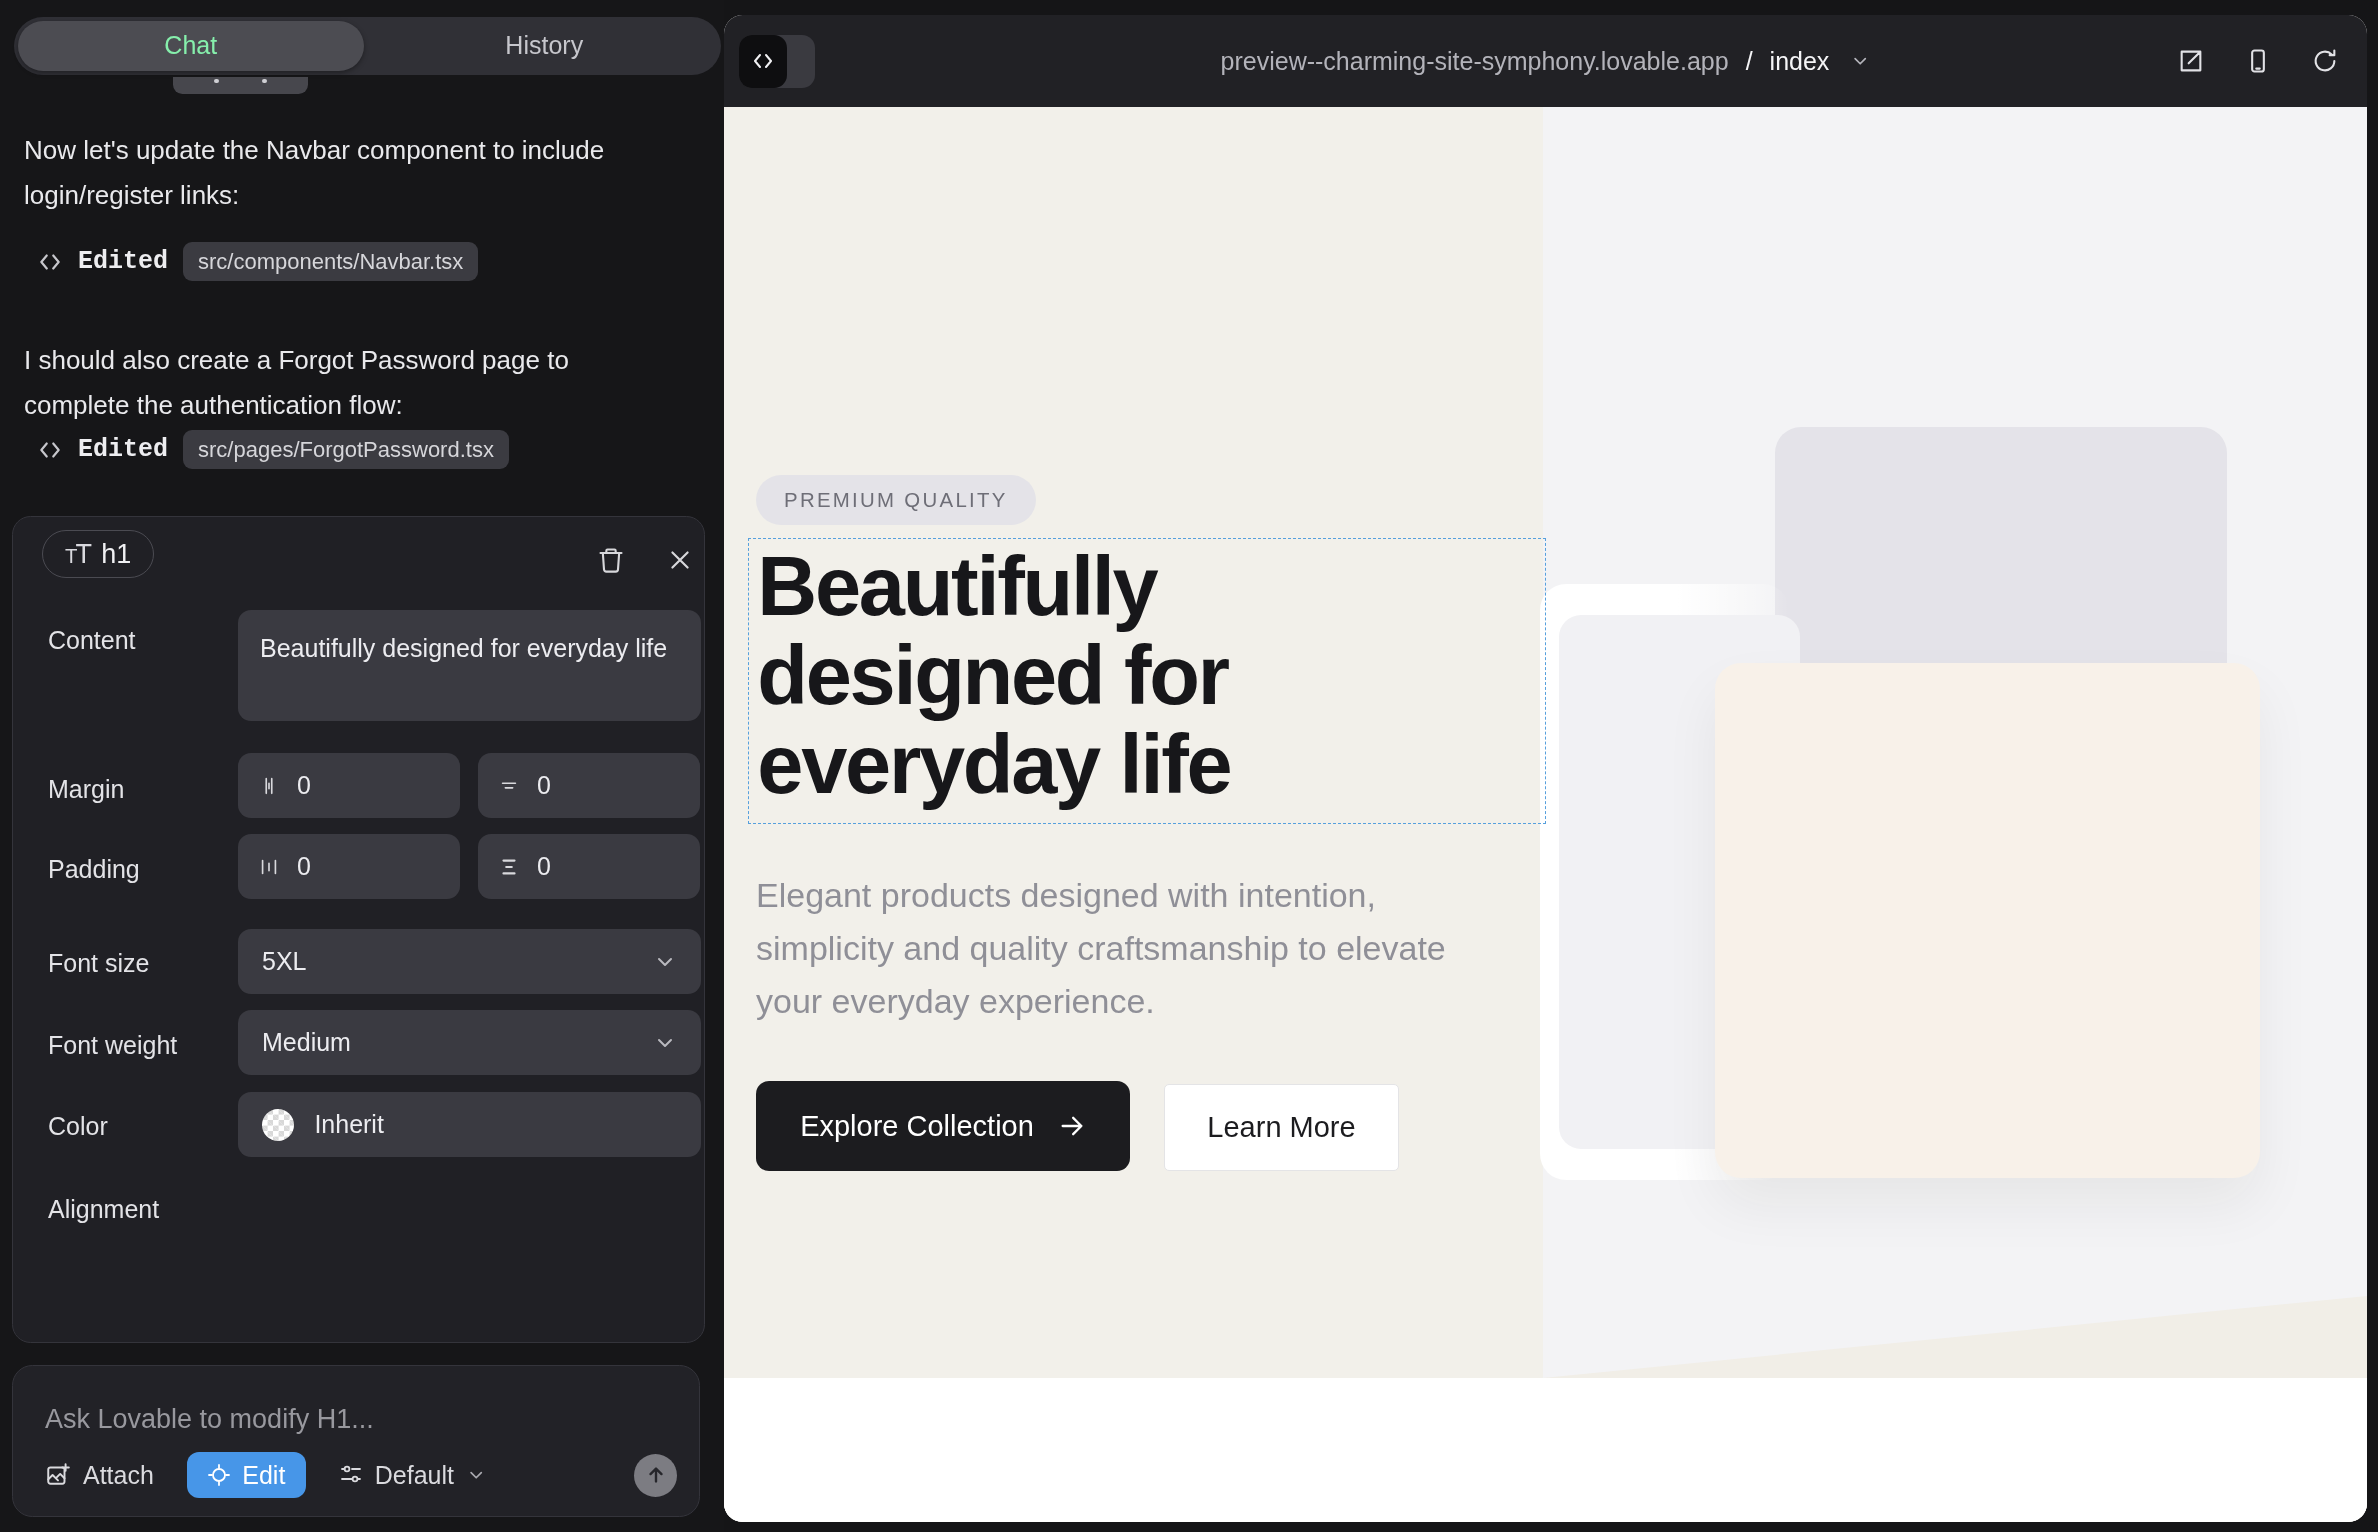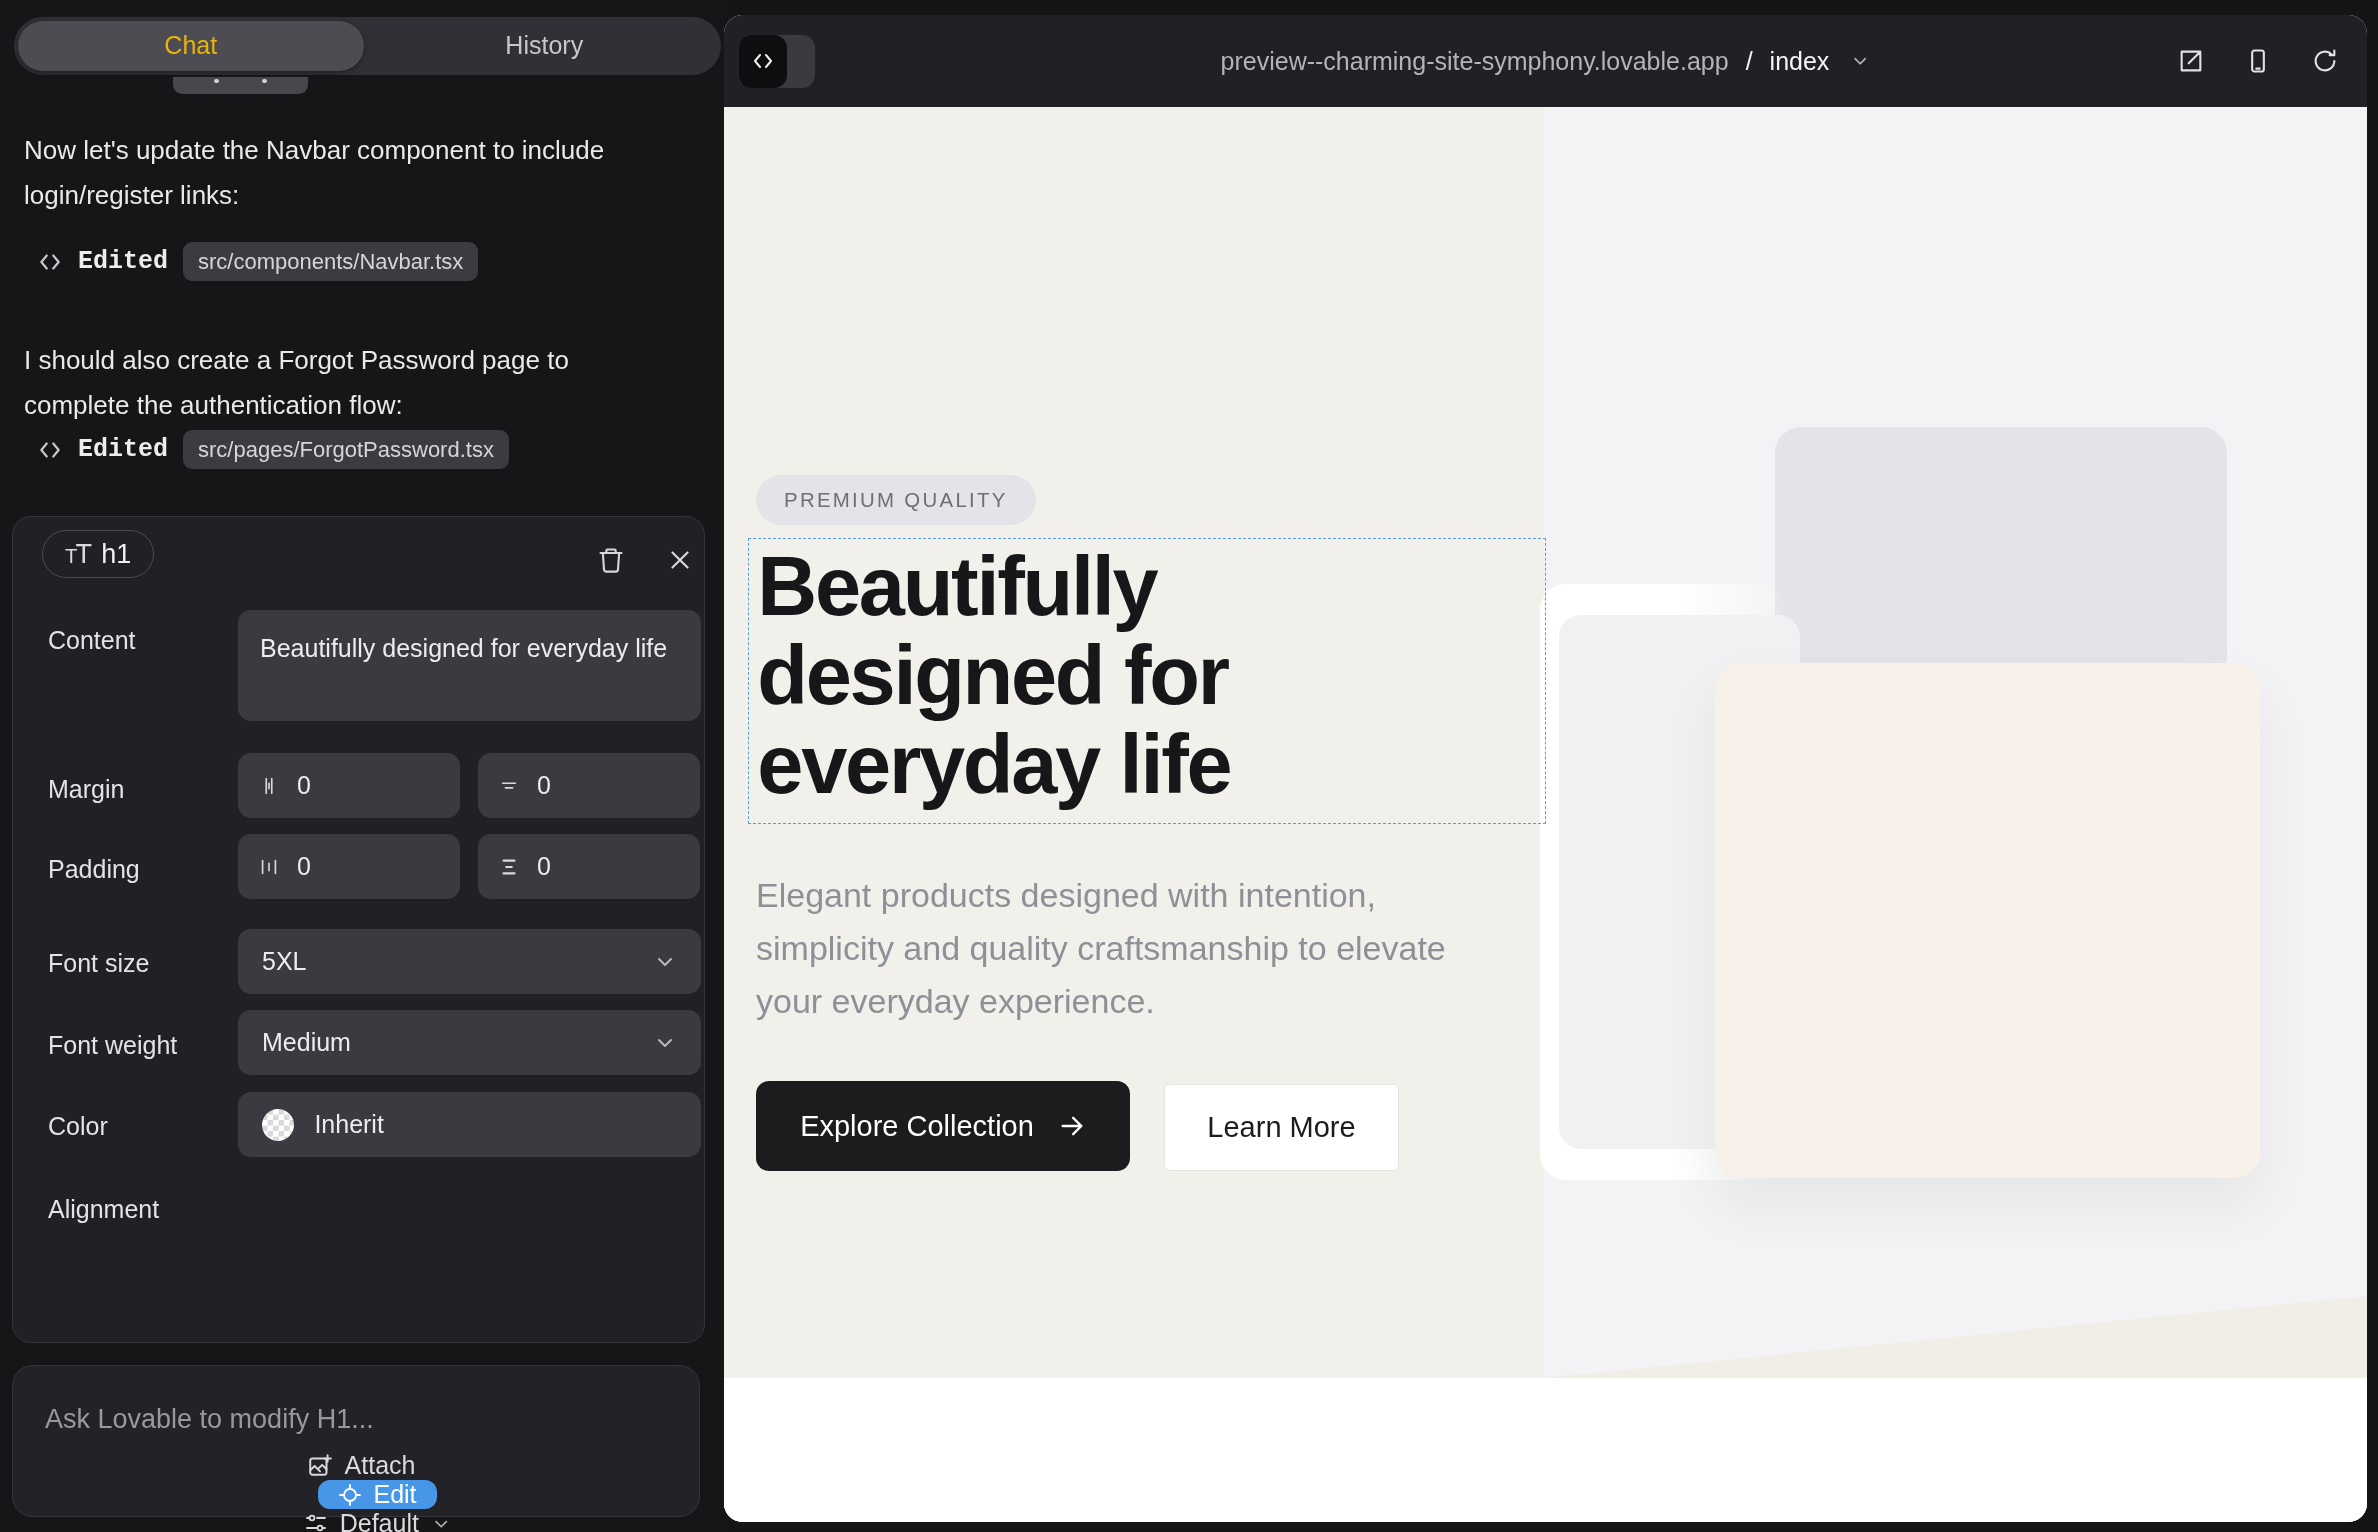--- a/index.html
+++ b/index.html
@@ -12,21 +12,21 @@
   }
   svg { display:block; }
 
   
   .left-panel { position:absolute; left:0; top:0; width:724px; height:1532px; background:#161618; }
 
   .tabbar { position:absolute; left:14px; top:16.7px; width:707px; height:58px;
     background:#303036; border-radius:29px; display:flex; align-items:center; }
   .tab { flex:1; height:50px; margin:3.7px; display:flex; align-items:center; justify-content:center;
     font-size:25px; color:#c6c6cc; border-radius:25px; cursor:pointer; }
-  .tab.active { background:#4c4c52; color:#eab308; box-shadow:0 1.9px 5.6px rgba(0,0,0,.35); }
+  .tab.active { background:#4c4c52; color:#86efac; box-shadow:0 1.9px 5.6px rgba(0,0,0,.35); }
 
   .clipped-chip { position:absolute; left:173px; top:77px; width:135px; height:16.7px;
     background:#47474d; border-radius:0 0 9.3px 9.3px; display:flex; justify-content:center; gap:43px; }
   .clipped-chip i { width:4.6px; height:4.6px; background:#cfcfd4; border-radius:50%; margin-top:1.9px; }
 
   .chat-msg { position:absolute; left:24px; width:594px; font-size:26px; line-height:45px; color:#e9e9ec; }
   .msg-1 { top:128px; }
   .msg-2 { top:301px;margin-top:37px; }
 
   .edited-row { position:absolute; left:37px; height:45px; display:flex; align-items:center; gap:15px; }
@@ -65,21 +65,21 @@
       linear-gradient(45deg,#d8d8d8 25%,#ffffff 25%,#ffffff 75%,#d8d8d8 75%);
     background-size:11px 11px; background-position:0 0,5.6px 5.6px; }
 
   
   .composer { position:absolute; left:12px; top:1365px; width:688px; height:152px;
     background:#222227; border:0.9px solid #34343b; border-radius:20.4px; }
   .composer textarea { position:absolute; left:32px; top:10px; width:612px; height:56px;
     background:transparent; border:none; outline:none; resize:none; font-family:inherit;
     font-size:27px; color:#5eead4;margin-top:28px; }
   .composer textarea::placeholder { color:#98989e; }
-  .composer-row { position:absolute; left:32px; right:22px; bottom:16.7px; height:48px; display:flex; align-items:center;flex-direction:column; }
+  .composer-row { position:absolute; left:32px; right:22px; bottom:16.7px; height:48px; display:flex; align-items:center; }
   .comp-btn { display:flex; align-items:center; gap:12px; color:#dadade; font-size:25px; cursor:pointer; }
   .edit-pill { margin-left:33px; height:46px; padding:0 20.4px; background:#4796e8; border-radius:12px;
     display:flex; align-items:center; gap:11px; color:#fff; font-size:25px; cursor:pointer; }
   .default-btn { margin-left:33px; }
   .default-btn .chev { color:#a9a9af; }
   .send-btn { margin-left:auto; width:43px; height:43px; border-radius:50%; background:#7c7c82;
     display:flex; align-items:center; justify-content:center; color:#1d1d20; font-size:24px; font-weight:700; cursor:pointer; }
 
   
   .preview { position:absolute; left:724px; top:15px; width:1643px; height:1507px;

